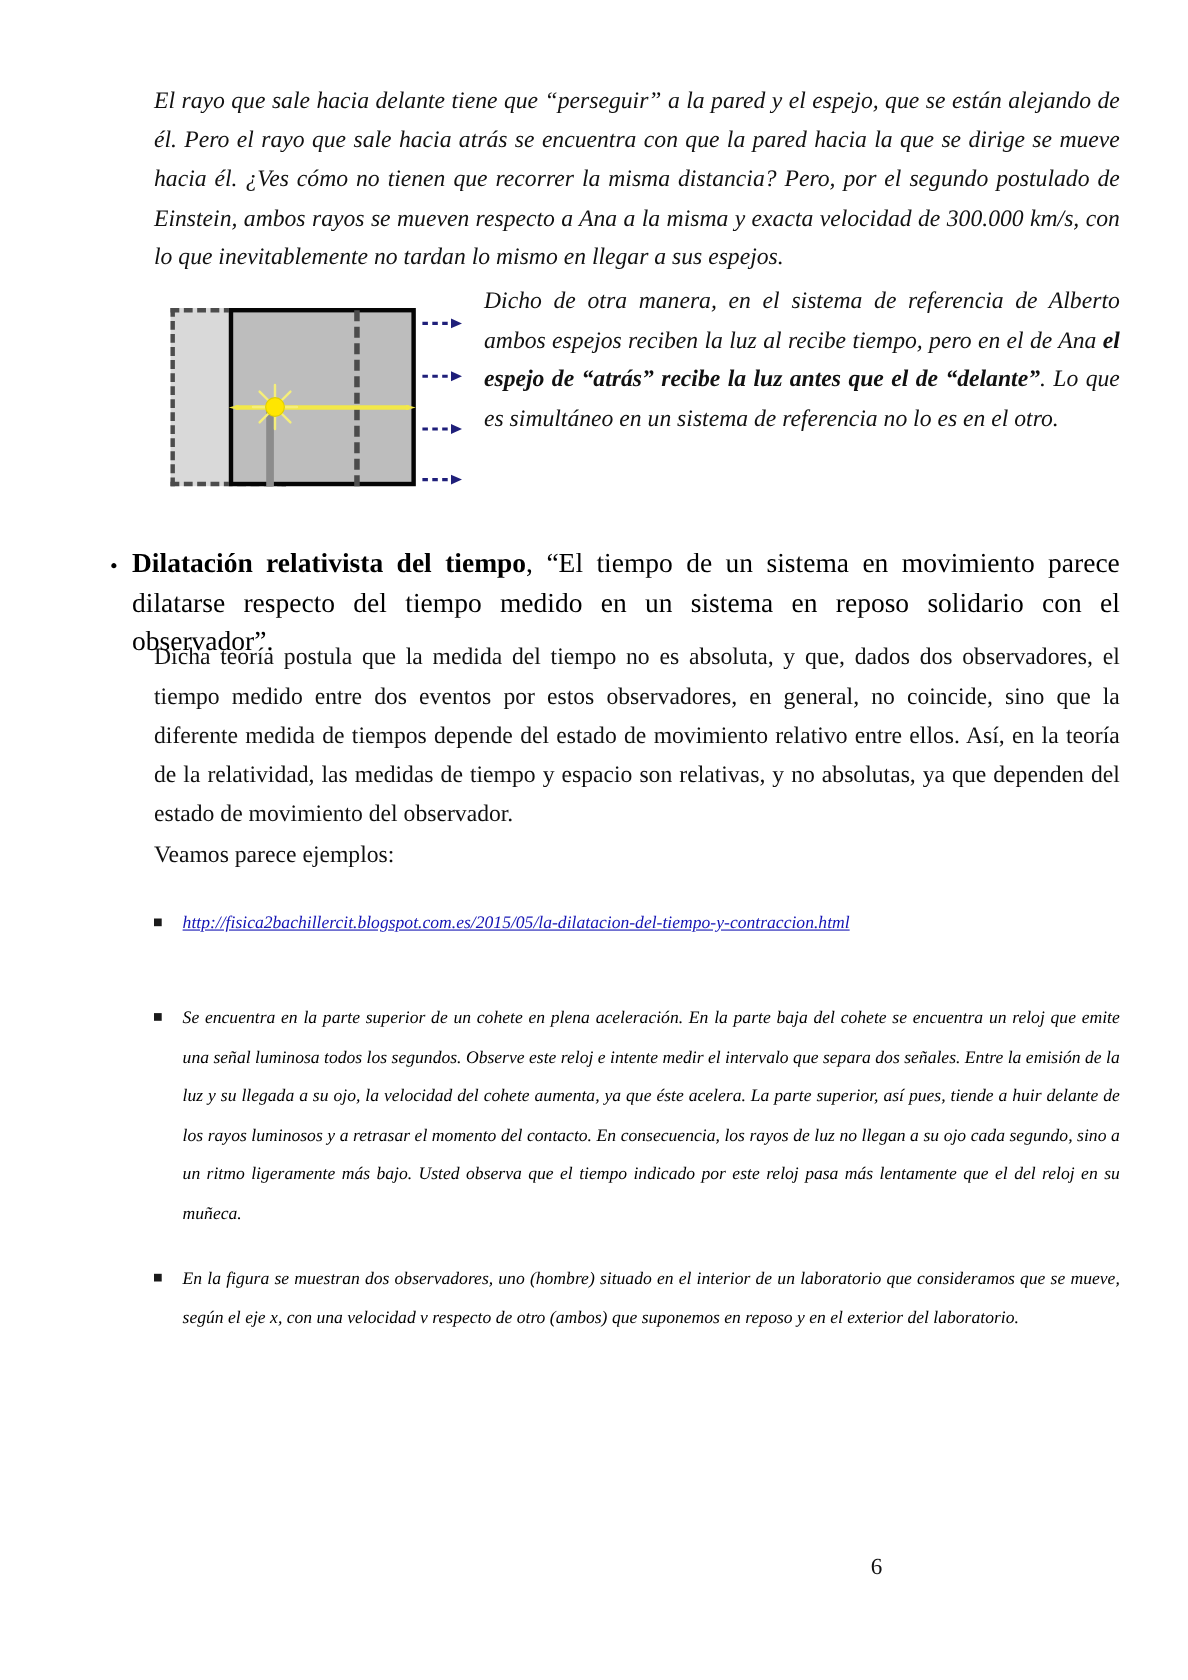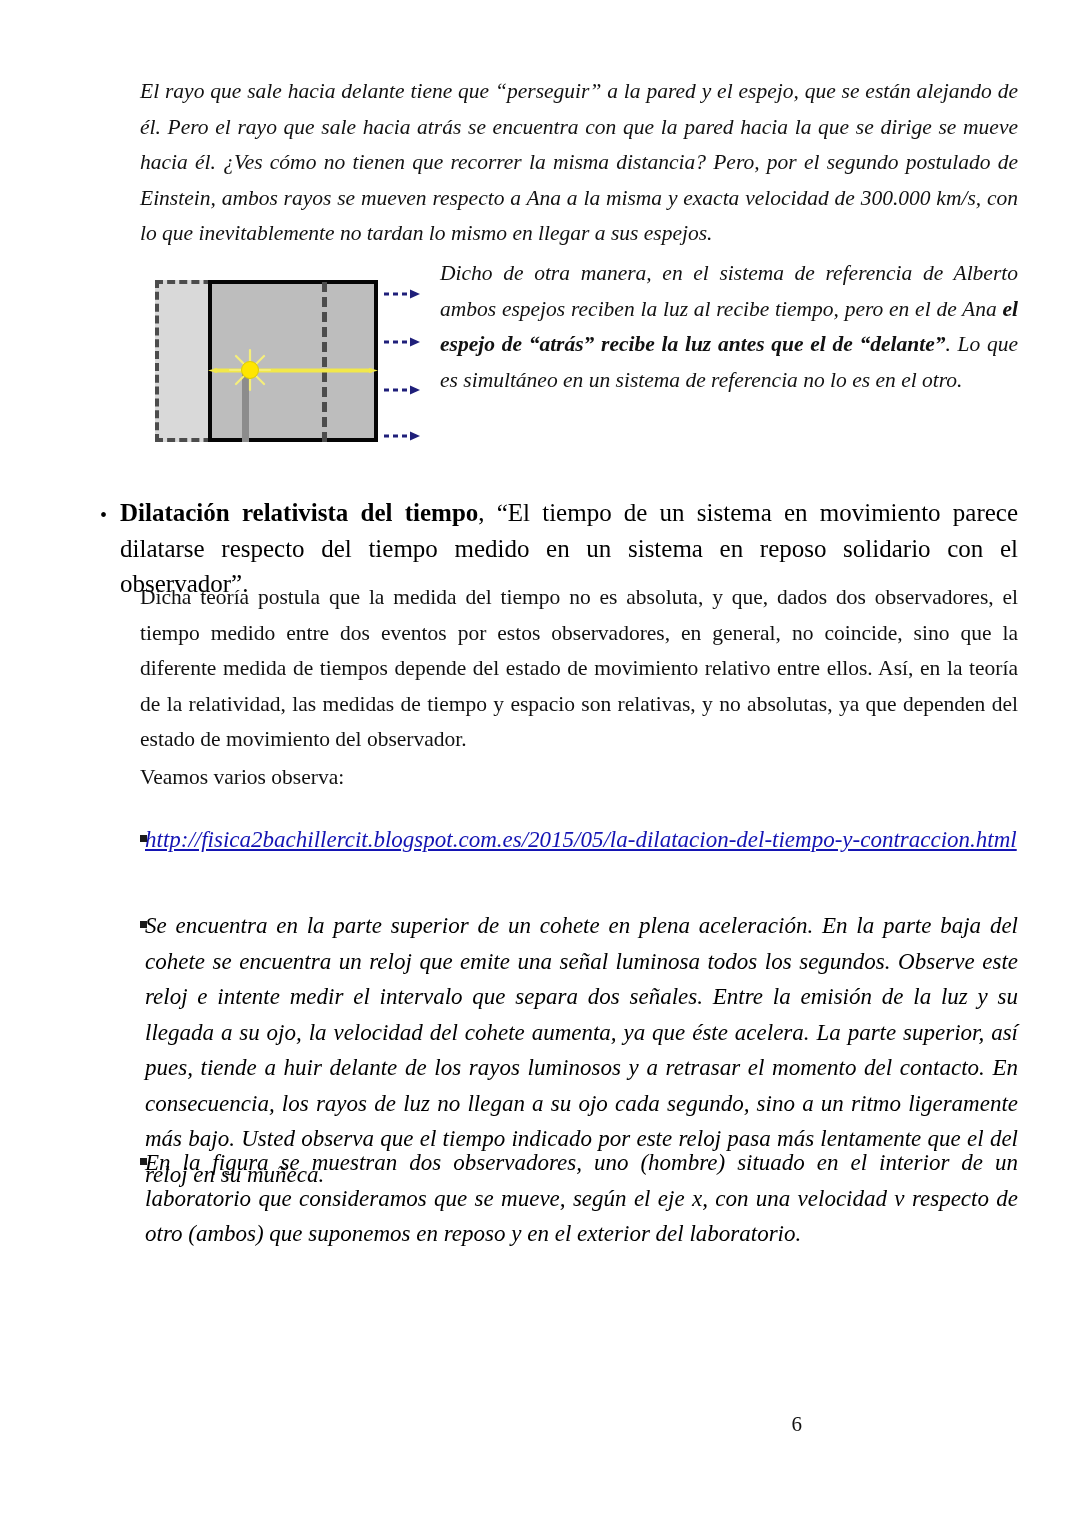--- a/index.html
+++ b/index.html
@@ -143,24 +143,24 @@
   }
   .sq-dot {
     position: absolute;
     left: 0px;
     top: 13px;
     width: 7px;
     height: 7px;
     background: #1a1a1a;
   }
   .sq-body {
-    margin-left: 5px;
+    margin-left: 26px;
     text-align: justify;
     font-style: italic;
-    font-size: 23px;
+    font-size: 16px;
     line-height: 35.5px;
   }
 
   a.doclink {
     color: #1414b4;
     text-decoration: underline;
     font-style: italic;
   }
 
   
@@ -234,21 +234,21 @@
 
   <div class="para ital" id="p-side"><span>Dicho de otra manera, en el sistema de referencia de Alberto ambos espejos reciben la luz al recibe tiempo, pero en el de Ana </span><b>el espejo de “atrás” recibe la luz antes que el de “delante”</b><span>. Lo que es simultáneo en un sistema de referencia no lo es en el otro.</span></div>
 
   <div class="bullet-row" style="top:495px;">
     <span class="bullet-dot">•</span>
     <div class="bullet-body upright"><b>Dilatación relativista del tiempo</b><span>, “El tiempo de un sistema en movimiento parece dilatarse respecto del tiempo medido en un sistema en reposo solidario con el observador”.</span></div>
   </div>
 
   <div class="para col-main upright" style="top:580px;">Dicha teoría postula que la medida del tiempo no es absoluta, y que, dados dos observadores, el tiempo medido entre dos eventos por estos observadores, en general, no coincide, sino que la diferente medida de tiempos depende del estado de movimiento relativo entre ellos. Así, en la teoría de la relatividad, las medidas de tiempo y espacio son relativas, y no absolutas, ya que dependen del estado de movimiento del observador.</div>
 
-  <div class="para col-main upright" style="top:760px;">Veamos varios observa:</div>
+  <div class="para col-main upright" style="top:760px;">Veamos parece ejemplos:</div>
 
   <div class="sqbullet-row" style="top:822px;">
     <span class="sq-dot"></span>
     <div class="sq-body" style="text-align:left;"><a class="doclink" href="#">http://fisica2bachillercit.blogspot.com.es/2015/05/la-dilatacion-del-tiempo-y-contraccion.html</a></div>
   </div>
 
   <div class="sqbullet-row" style="top:908px;">
     <span class="sq-dot"></span>
     <div class="sq-body">Se encuentra en la parte superior de un cohete en plena aceleración. En la parte baja del cohete se encuentra un reloj que emite una señal luminosa todos los segundos. Observe este reloj e intente medir el intervalo que separa dos señales. Entre la emisión de la luz y su llegada a su ojo, la velocidad del cohete aumenta, ya que éste acelera. La parte superior, así pues, tiende a huir delante de los rayos luminosos y a retrasar el momento del contacto. En consecuencia, los rayos de luz no llegan a su ojo cada segundo, sino a un ritmo ligeramente más bajo. Usted observa que el tiempo indicado por este reloj pasa más lentamente que el del reloj en su muñeca.</div>
   </div>

